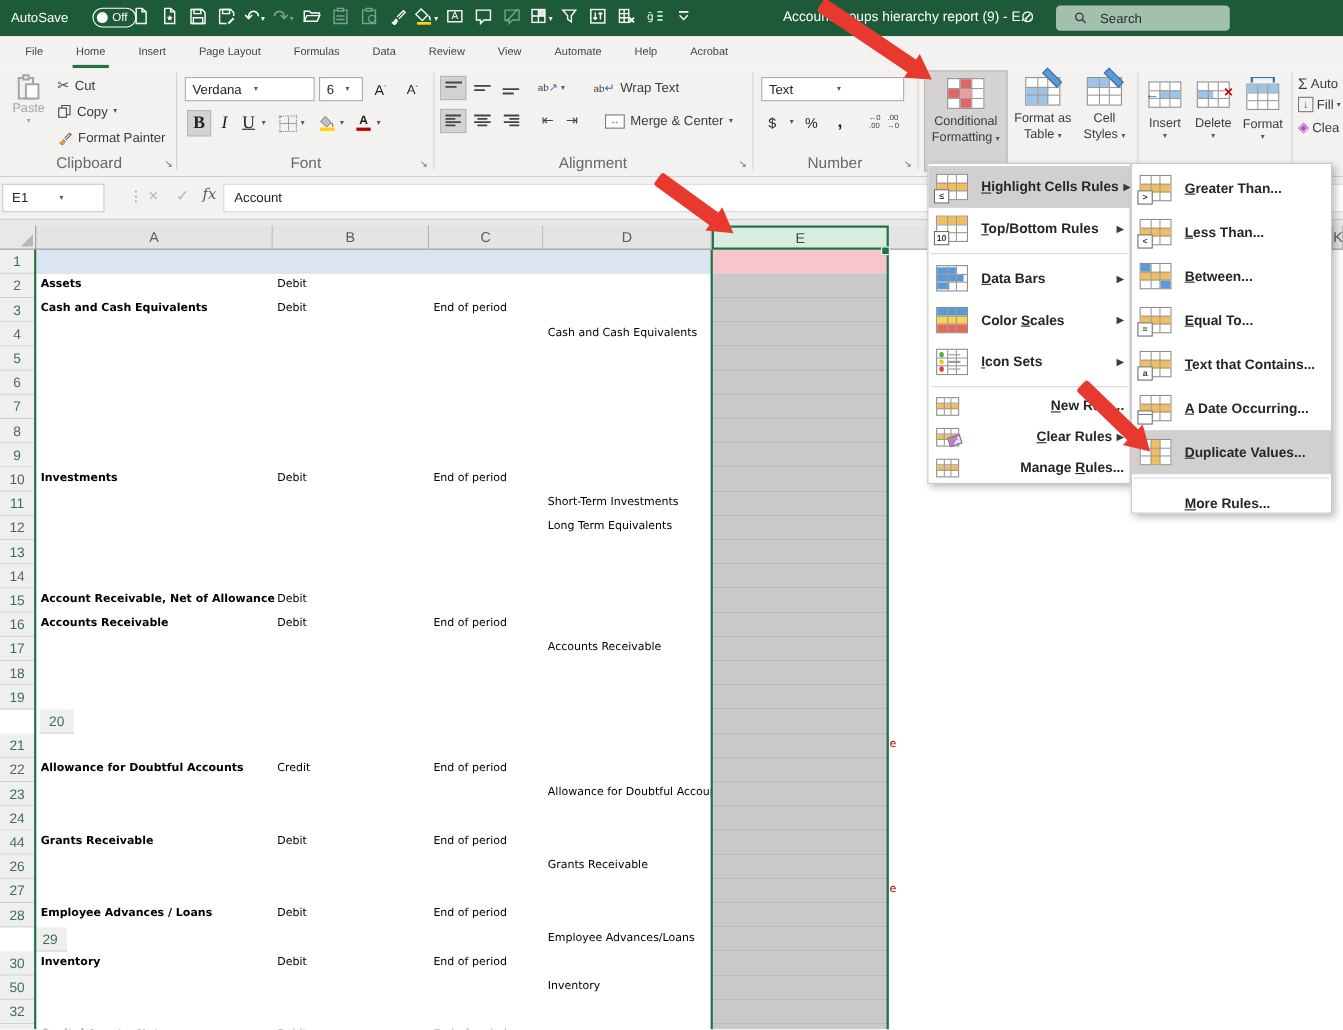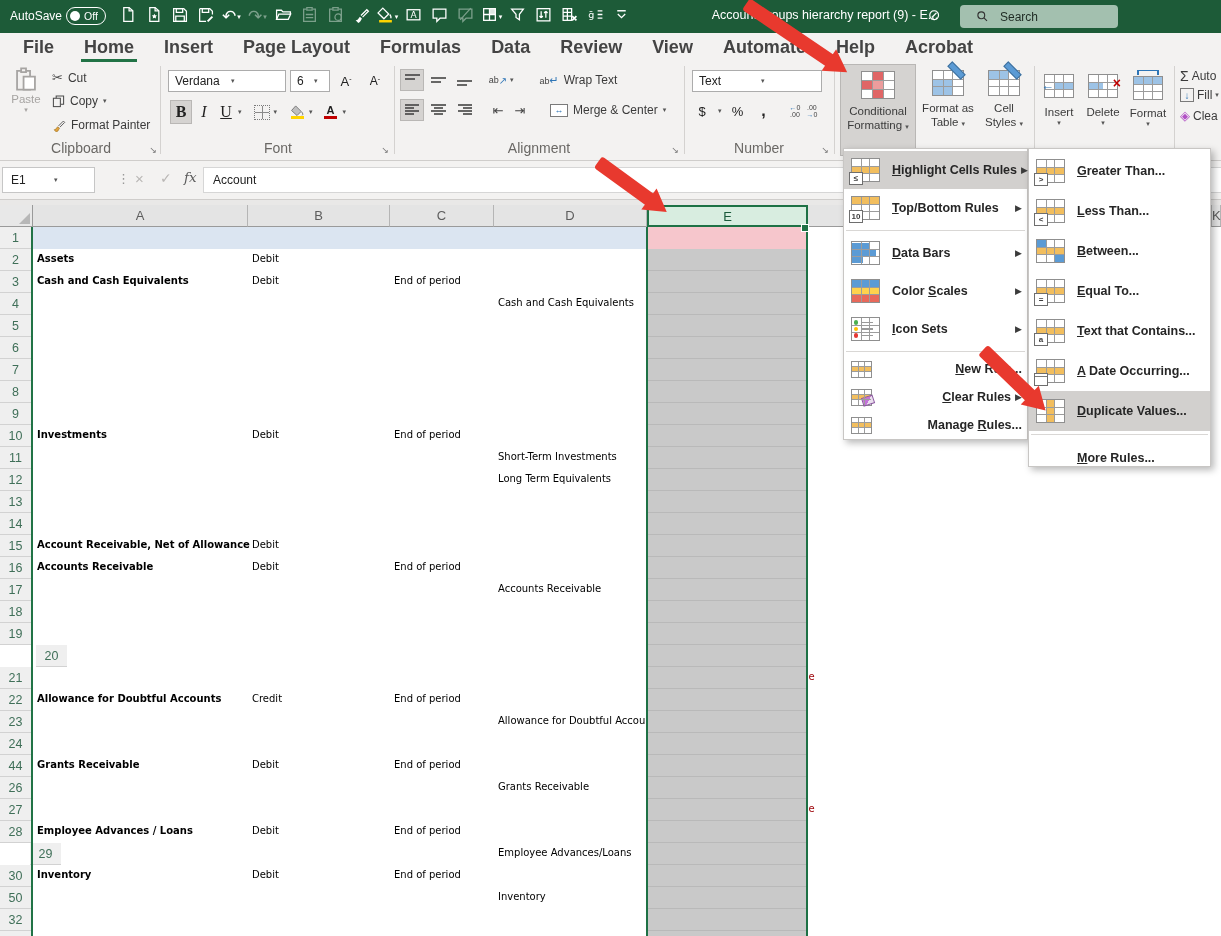--- a/index.html
+++ b/index.html
@@ -1,36 +1,36 @@
 <!DOCTYPE html>
 <html><head>
 <meta charset="utf-8">
 <style>
   html,body{margin:0;padding:0;background:#fff;}
   #app{position:relative;width:1221px;height:936px;overflow:hidden;background:#fff;
        font-family:"Liberation Sans","DejaVu Sans",sans-serif;-webkit-font-smoothing:antialiased;}
   
   #titlebar{position:absolute;left:0;top:0;width:100%;height:33px;background:#1D5B38;color:#fff;}
-  .tb-autosave{position:absolute;left:10px;top:7px;display:flex;align-items:center;gap:4px;font-size:12px;color:#fff;}
+  .tb-autosave{position:absolute;left:10px;top:7px;display:flex;align-items:center;gap:22px;font-size:12px;color:#fff;}
   .tb-pill{display:flex;align-items:center;gap:4px;border:1px solid #fff;border-radius:9px;height:16px;padding:0 7px 0 3px;font-size:10.5px;}
   .tb-dot{width:10px;height:10px;border-radius:50%;background:#fff;}
   .qat{position:absolute;left:118px;top:0;height:33px;display:flex;align-items:center;gap:7px;}
   .qat-btn{position:relative;display:inline-flex;align-items:center;justify-content:center;width:19px;height:22px;}
   .qat-btn.dim{opacity:.42;}
   .qsvg{width:17px;height:17px;stroke:#fff;fill:none;stroke-width:1.2;}
   .qtxt{font-size:17px;line-height:17px;color:#fff;font-family:"DejaVu Sans",sans-serif;}
   .qchev{font-size:7px;color:#fff;margin-left:1px;}
   .tb-title{position:absolute;left:700px;top:8px;width:250px;text-align:center;font-size:12.5px;color:#fff;white-space:nowrap;}
   .tb-shield{position:absolute;left:928px;top:6px;font-size:15px;color:#fff;}
   .tb-search{position:absolute;left:960px;top:5px;width:158px;height:23px;background:#A3C0AF;border-radius:4px;display:flex;align-items:center;color:#1f2b24;}
   .tb-search svg{width:13px;height:13px;margin-left:16px;stroke:#333;fill:none;stroke-width:1.4;}
   .tb-search span{margin-left:11px;font-size:12px;}
   
   #tabsrow{position:absolute;left:0;top:33px;width:100%;height:29px;background:#F3F2F1;display:flex;align-items:stretch;padding-left:8px;box-sizing:border-box;}
-  .tab{padding:0 15px;font-size:18px;color:#444;line-height:29px;position:relative;white-space:nowrap;font-weight:bold;}
+  .tab{padding:0 15px;font-size:10px;color:#444;line-height:29px;position:relative;white-space:nowrap;}
   .tab.active::after{content:"";position:absolute;left:12px;right:12px;bottom:0;height:3px;background:#217346;}
   
   #ribbon{position:absolute;left:0;top:62px;width:100%;height:98px;background:#F3F2F1;}
   #ribbon-border{position:absolute;left:0;top:160px;width:100%;height:1px;background:#CFCDCB;}
   .rgroup{position:absolute;top:0;height:95px;}
   .rgroup-label{position:absolute;bottom:1px;left:0;width:100%;text-align:center;font-size:14px;color:#6a6865;}
   .lnch{position:absolute;right:1px;bottom:2px;font-size:9px;color:#767676;}
   .rsep{position:absolute;top:4px;height:88px;width:1px;background:#D4D2D0;}
   .rbtn-lbl{font-size:12px;color:#3b3b3b;white-space:nowrap;}
   .chev{font-size:7px;color:#555;}

